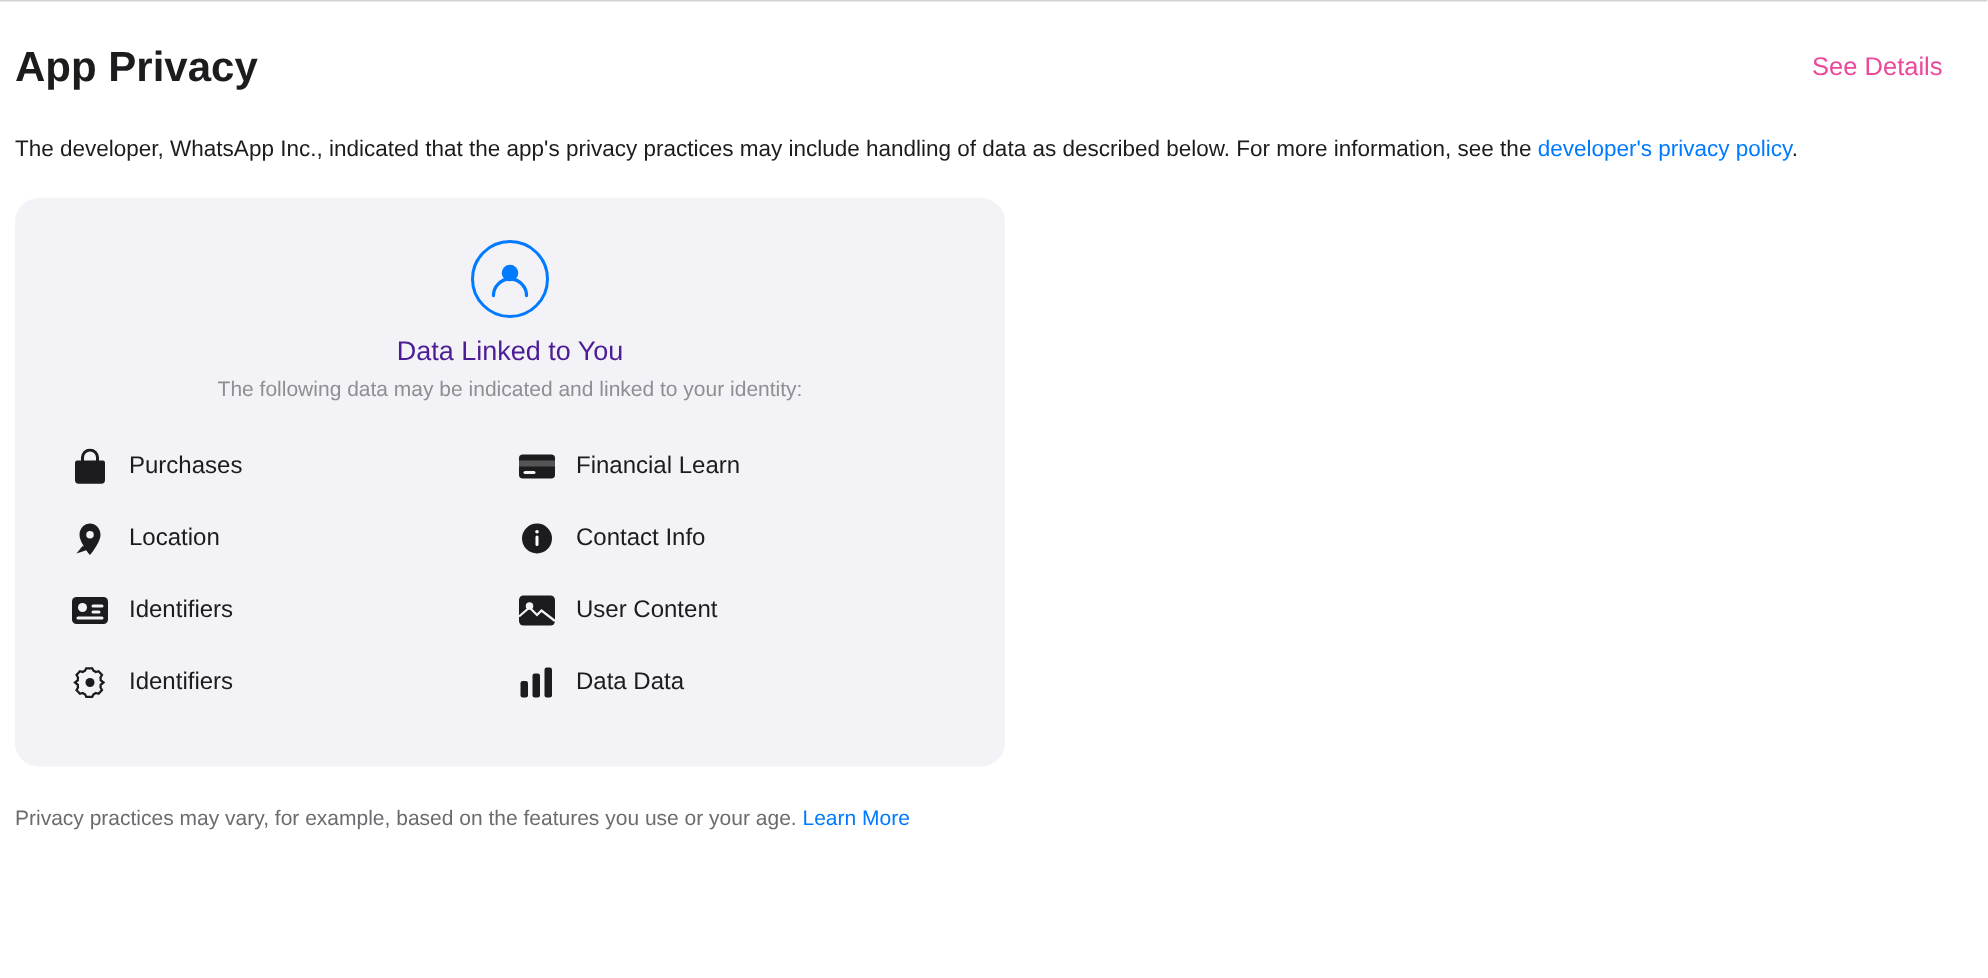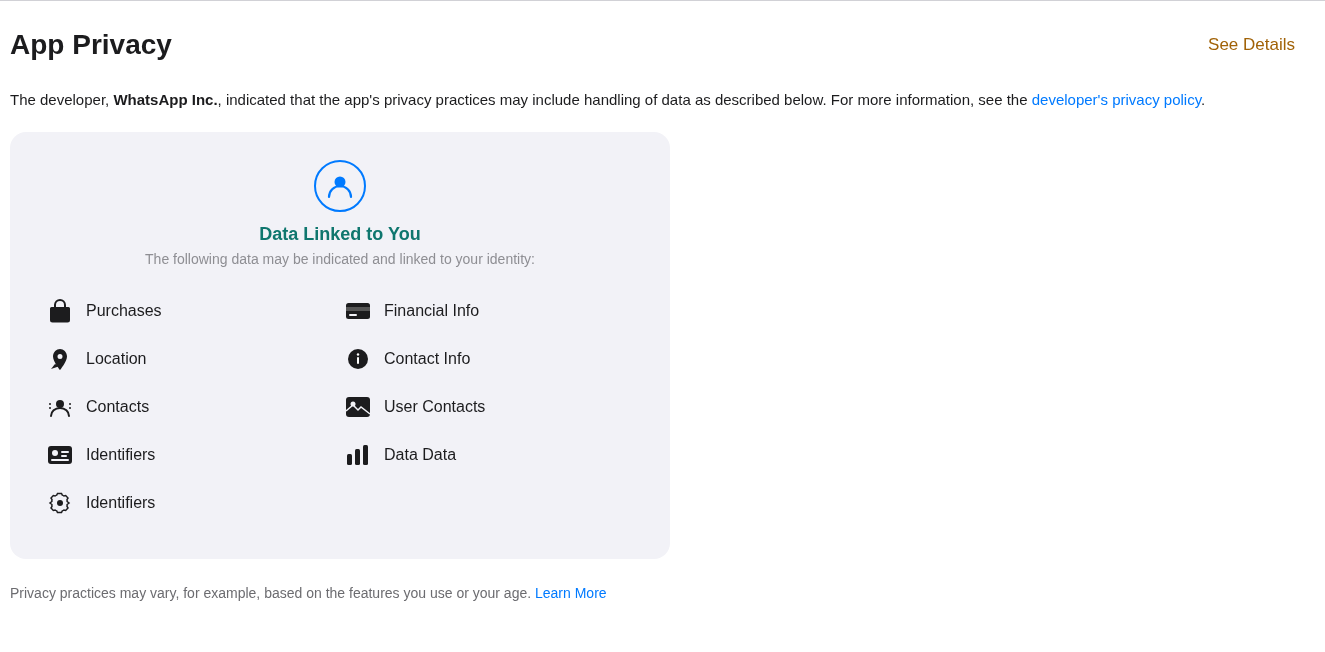--- a/index.html
+++ b/index.html
@@ -27,34 +27,34 @@
       margin-bottom: 16px;
     }
     .header-row {
       display: flex;
       justify-content: space-between;
       align-items: flex-start;
       margin-bottom: 12px;
     }
     .see-details-link {
       font-size: 17px;
-      color: #a16207;
+      color: #ec4899;
       text-decoration: none;
       white-space: nowrap;
       margin-top: 6px;
       text-align: center;
     }
     .description-text {
       font-size: 15px;
       color: #1c1c1e;
       line-height: 1.5;
       margin-bottom: 20px;
     }
     .description-text strong {
-      font-weight: 700;
+      font-weight: 400;
     }
     .privacy-link {
       color: #007aff;
       text-decoration: none;
     }
     .card {
       background: #f2f2f7;
       border-radius: 16px;
       padding: 28px 32px 32px 32px;
       max-width: 660px;
@@ -71,22 +71,22 @@
       height: 52px;
       border-radius: 50%;
       border: 2.5px solid #007aff;
       display: flex;
       align-items: center;
       justify-content: center;
       margin-bottom: 12px;
     }
     .card-title {
       font-size: 18px;
-      font-weight: 700;
-      color: #0f766e;
+      font-weight: 400;
+      color: #4c1d95;
       margin-bottom: 6px;
     }
     .card-subtitle {
       font-size: 14px;
       color: #8e8e93;
       text-align: center;
     }
     .data-grid {
       display: grid;
       grid-template-columns: 1fr 1fr;
@@ -165,33 +165,20 @@
           <div class="data-item-icon">
             <svg width="22" height="24" viewBox="0 0 22 24" fill="none" xmlns="http://www.w3.org/2000/svg">
               <path d="M11 2C7.5 2 4 5 4 9.5c0 5.25 7 13.5 7 13.5s7-8.25 7-13.5C18 5 14.5 2 11 2zm0 10a2.5 2.5 0 110-5 2.5 2.5 0 010 5z" fill="#1c1c1e"></path>
 
               <polygon points="6,17 2,22 11,19" fill="#1c1c1e"></polygon>
             </svg>
           </div>
           <span class="data-item-label">Location</span>
         </div>
 
-        <div class="data-item">
-          <div class="data-item-icon">
-            <svg width="24" height="24" viewBox="0 0 24 24" fill="none" xmlns="http://www.w3.org/2000/svg">
-              <circle cx="12" cy="9" r="4" fill="#1c1c1e"></circle>
-              <path d="M3 21c0-4.418 4.03-8 9-8s9 3.582 9 8" stroke="#1c1c1e" stroke-width="2" fill="none" stroke-linecap="round"></path>
-              <rect x="1" y="8" width="2" height="2" rx="1" fill="#1c1c1e"></rect>
-              <rect x="1" y="12" width="2" height="2" rx="1" fill="#1c1c1e"></rect>
-              <rect x="21" y="8" width="2" height="2" rx="1" fill="#1c1c1e"></rect>
-              <rect x="21" y="12" width="2" height="2" rx="1" fill="#1c1c1e"></rect>
-            </svg>
-          </div>
-          <span class="data-item-label">Contacts</span>
-        </div>
 
         <div class="data-item">
           <div class="data-item-icon">
             <svg width="26" height="20" viewBox="0 0 26 20" fill="none" xmlns="http://www.w3.org/2000/svg">
               <rect x="1" y="1" width="24" height="18" rx="3" fill="#1c1c1e"></rect>
               <circle cx="8" cy="8" r="3" fill="#f2f2f7"></circle>
               <rect x="14" y="6" width="8" height="2" rx="1" fill="#f2f2f7"></rect>
               <rect x="14" y="10" width="6" height="2" rx="1" fill="#f2f2f7"></rect>
               <rect x="4" y="14" width="18" height="2" rx="1" fill="#f2f2f7"></rect>
             </svg>
@@ -213,21 +200,21 @@
       <div>
 
         <div class="data-item">
           <div class="data-item-icon">
             <svg width="26" height="20" viewBox="0 0 26 20" fill="none" xmlns="http://www.w3.org/2000/svg">
               <rect x="1" y="2" width="24" height="16" rx="2.5" fill="#1c1c1e"></rect>
               <rect x="1" y="6" width="24" height="4" fill="#555"></rect>
               <rect x="4" y="13" width="8" height="2" rx="1" fill="#f2f2f7"></rect>
             </svg>
           </div>
-          <span class="data-item-label">Financial Info</span>
+          <span class="data-item-label">Financial Learn</span>
         </div>
 
         <div class="data-item">
           <div class="data-item-icon">
             <svg width="24" height="24" viewBox="0 0 24 24" fill="none" xmlns="http://www.w3.org/2000/svg">
               <circle cx="12" cy="12" r="10" fill="#1c1c1e"></circle>
               <rect x="11" y="10" width="2" height="7" rx="1" fill="white"></rect>
               <circle cx="12" cy="7.5" r="1.2" fill="white"></circle>
             </svg>
           </div>
@@ -235,21 +222,21 @@
         </div>
 
         <div class="data-item">
           <div class="data-item-icon">
             <svg width="26" height="22" viewBox="0 0 26 22" fill="none" xmlns="http://www.w3.org/2000/svg">
               <rect x="1" y="1" width="24" height="20" rx="3" fill="#1c1c1e"></rect>
               <circle cx="8" cy="8" r="2.5" fill="#f2f2f7"></circle>
               <path d="M1 15l7-6 5 5 3-3 9 7" stroke="#f2f2f7" stroke-width="1.5" fill="none"></path>
             </svg>
           </div>
-          <span class="data-item-label">User Contacts</span>
+          <span class="data-item-label">User Content</span>
         </div>
 
         <div class="data-item">
           <div class="data-item-icon">
             <svg width="24" height="22" viewBox="0 0 24 22" fill="none" xmlns="http://www.w3.org/2000/svg">
               <rect x="1" y="10" width="5" height="11" rx="1.5" fill="#1c1c1e"></rect>
               <rect x="9" y="5" width="5" height="16" rx="1.5" fill="#1c1c1e"></rect>
               <rect x="17" y="1" width="5" height="20" rx="1.5" fill="#1c1c1e"></rect>
             </svg>
           </div>

